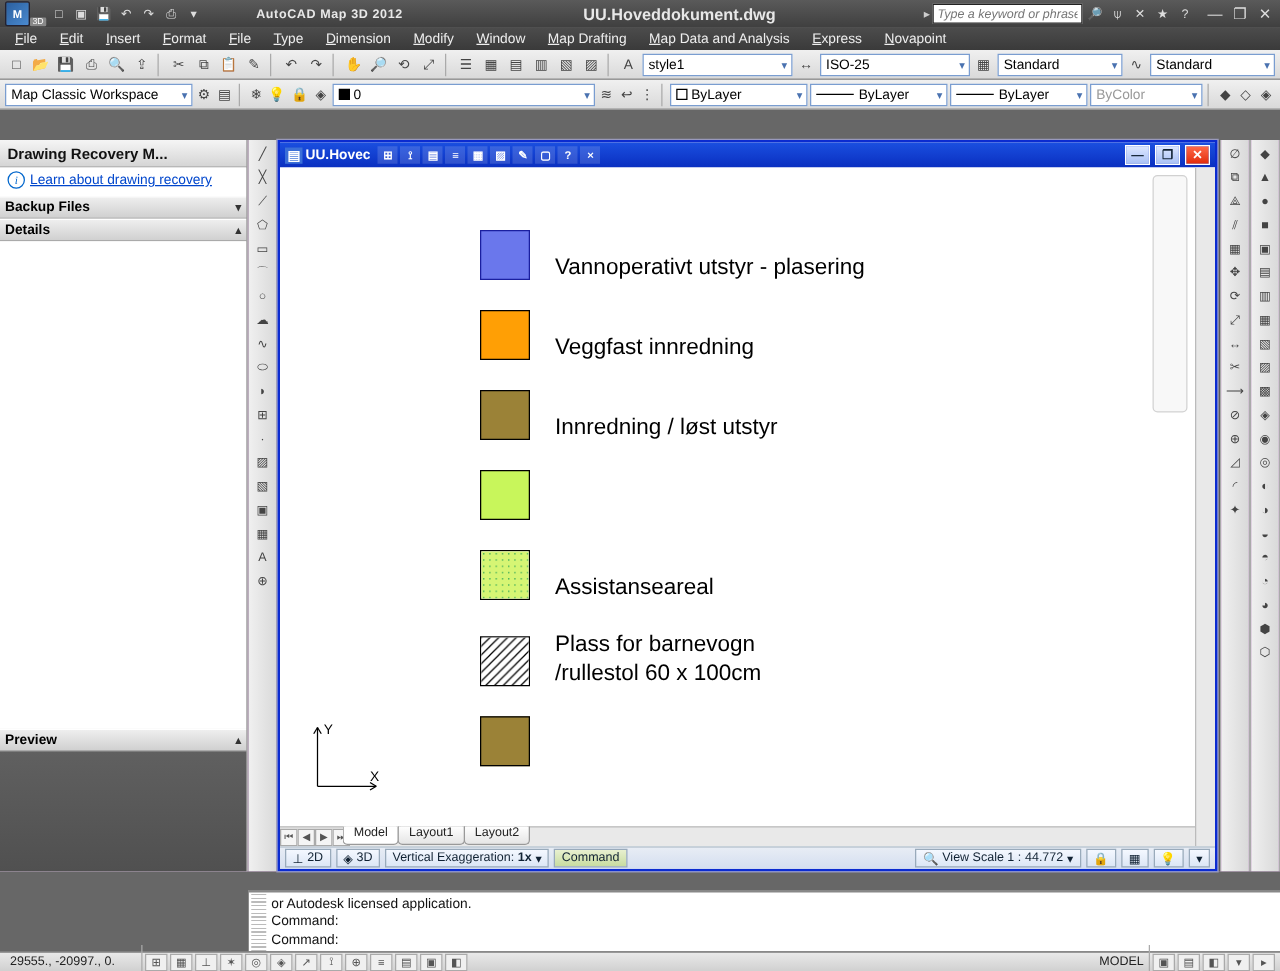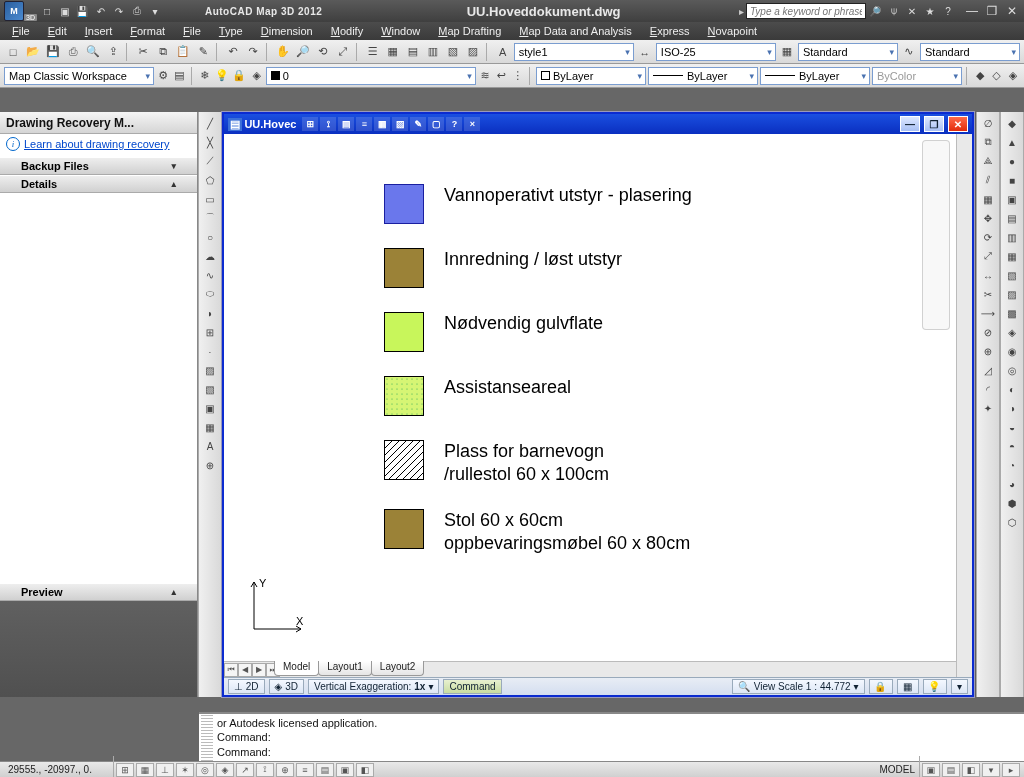--- a/index.html
+++ b/index.html
@@ -30,21 +30,21 @@
 .tb-select::after { content:"▾"; position:absolute; right:3px; color:#4a72b0; font-size:9px;}
 .layer-swatch { width:9px; height:9px; background:#000; display:inline-block; margin-right:3px;}
 
 
 .main { position:absolute; top:112px; left:0; right:0; bottom:80px; display:flex; background:#f0abfc;}
 .left-panel { width:198px; background:#e8e8e8; border-right:1px solid #888; display:flex; flex-direction:column;}
 .lp-title { height:22px; background:linear-gradient(#f5f5f5,#d5d5d5); border-bottom:1px solid #aaa; display:flex; align-items:center; padding:0 6px; font-weight:bold; font-size:12px; color:#111;}
 .lp-info { padding:3px 6px 6px 6px; display:flex; align-items:center; gap:4px; background:#fff;}
 .lp-info .icon { width:14px; height:14px; border-radius:50%; border:1px solid #06c; color:#06c; display:flex; align-items:center; justify-content:center; font-size:9px; font-style:italic; font-family:serif;}
 .lp-info a { color:#0046cc; text-decoration:underline; font-size:11px;}
-.lp-section { height:18px; background:linear-gradient(#eee,#d0d0d0); border-top:1px solid #fff; border-bottom:1px solid #aaa; display:flex; align-items:center; padding:0 21px; font-weight:bold; font-size:11px; justify-content:space-between;}
+.lp-section { height:18px; background:linear-gradient(#eee,#d0d0d0); border-top:1px solid #fff; border-bottom:1px solid #aaa; display:flex; align-items:center; padding:0 4px; font-weight:bold; font-size:11px; justify-content:space-between;}
 .lp-section .chev { font-size:9px; color:#333;}
 .lp-body { flex:0 0 auto; background:#fff;}
 .lp-preview-body { flex:1; background:linear-gradient(#606060,#505050);}
 
 
 .vtool { width:24px; background:linear-gradient(90deg,#f0f0f0,#d9d9d9); border-left:1px solid #aaa; border-right:1px solid #aaa; display:flex; flex-direction:column; align-items:center; padding-top:2px; gap:1px;}
 .vtool .tb-btn { width:20px; height:18px; font-size:10px;}
 
 
 .drawing-wrap { flex:1; background:#5d5d5d; position:relative; padding:4px;}
@@ -58,21 +58,21 @@
 .canvas { flex:1; background:#fff; position:relative; overflow:hidden;}
 .scroll-v { position:absolute; top:0; right:0; bottom:0; width:16px; background:#e9e9e9; border-left:1px solid #bbb;}
 .scroll-h { position:absolute; left:0; right:16px; bottom:0; height:16px; background:#e9e9e9; border-top:1px solid #bbb; display:flex; align-items:center;}
 .scroll-h .sh-btn { width:14px; height:14px; border:1px solid #aaa; background:#f5f5f5; font-size:8px; display:flex; align-items:center; justify-content:center; color:#555;}
 .layout-tabs { position:absolute; left:50px; bottom:0; height:16px; display:flex;}
 .layout-tab { height:15px; padding:0 8px; font-size:10px; border:1px solid #999; border-top:none; background:linear-gradient(#fff,#e5e5e5); color:#222; border-radius:0 0 4px 4px; margin-right:-1px;}
 .layout-tab.active { background:#fff; font-weight:normal;}
 
 
 .legend { position:absolute; top:50px; left:160px; width:620px;}
-.legend-row { display:flex; align-items:flex-start; gap:20px; margin-bottom:24px;}
+.legend-row { display:flex; align-items:flex-end; gap:20px; margin-bottom:24px;}
 .legend-swatch { width:40px; height:40px; border:1px solid #000; flex-shrink:0;}
 .legend-text { font-size:18px; color:#000; font-family:Arial,sans-serif; line-height:1.25; padding-top:0;}
 .ucs { position:absolute; left:22px; bottom:40px; width:60px; height:60px;}
 .ucs line { stroke:#000; stroke-width:1;}
 .ucs text { font-size:11px; fill:#000; font-family:Arial;}
 
 
 .nav3d { position:absolute; top:6px; right:22px; width:28px; height:190px; background:rgba(240,240,240,0.45); border:1px solid rgba(170,170,170,0.5); border-radius:4px;}
 
 
@@ -295,26 +295,29 @@
         <div class="win-btn close">✕</div>
       </div>
       <div class="canvas">
         <div class="nav3d"></div>
         <div class="legend" id="legend-container">
             <div class="legend-row">
               <div class="legend-swatch" style="border-color: rgb(26, 31, 160); background: rgb(106, 119, 236);"></div>
               <div class="legend-text">Vannoperativt utstyr - plasering</div>
             </div>
             <div class="legend-row">
+              <div class="legend-swatch" style="border-color: rgb(0, 0, 0); background: rgb(255, 159, 5);"></div>
+              <div class="legend-text">Veggfast innredning</div>
+            </div>
+            <div class="legend-row">
               <div class="legend-swatch" style="border-color: rgb(0, 0, 0); background: rgb(155, 130, 55);"></div>
               <div class="legend-text">Innredning / løst utstyr</div>
             </div>
             <div class="legend-row">
               <div class="legend-swatch" style="border-color: rgb(0, 0, 0); background: rgb(200, 246, 91);"></div>
-              <div class="legend-text">Nødvendig gulvflate</div>
             </div>
             <div class="legend-row">
               <div class="legend-swatch" style="border-color: rgb(0, 0, 0);"><svg class="hatch-dots">
                   <defs>
                     <pattern id="pd4" width="5" height="5" patternUnits="userSpaceOnUse">
                       <rect width="5" height="5" fill="#d6f574"></rect>
                       <circle cx="2" cy="2" r="0.6" fill="#3a5"></circle>
                     </pattern>
                   </defs>
                   <rect width="100%" height="100%" fill="url(#pd4)"></rect>
@@ -328,21 +331,20 @@
                       <rect width="7" height="7" fill="#fff"></rect>
                       <path d="M-1,1 l2,-2 M0,7 l7,-7 M6,8 l2,-2" stroke="#000" stroke-width="1"></path>
                     </pattern>
                   </defs>
                   <rect width="100%" height="100%" fill="url(#ph5)"></rect>
                 </svg></div>
               <div class="legend-text">Plass for barnevogn<br>/rullestol 60 x 100cm</div>
             </div>
             <div class="legend-row">
               <div class="legend-swatch" style="border-color: rgb(0, 0, 0); background: rgb(155, 130, 55);"></div>
-              <div class="legend-text">Stol 60 x 60cm<br>oppbevaringsmøbel 60 x 80cm</div>
             </div>
           </div>
         <svg class="ucs" viewBox="0 0 60 60">
           <line x1="8" y1="52" x2="8" y2="5"></line>
             <line x1="8" y1="5" x2="5" y2="10"></line>
             <line x1="8" y1="5" x2="11" y2="10"></line>
           <line x1="8" y1="52" x2="55" y2="52"></line>
             <line x1="55" y1="52" x2="50" y2="49"></line>
             <line x1="55" y1="52" x2="50" y2="55"></line>
           <rect x="5" y="49" width="6" height="6" fill="none"></rect>

